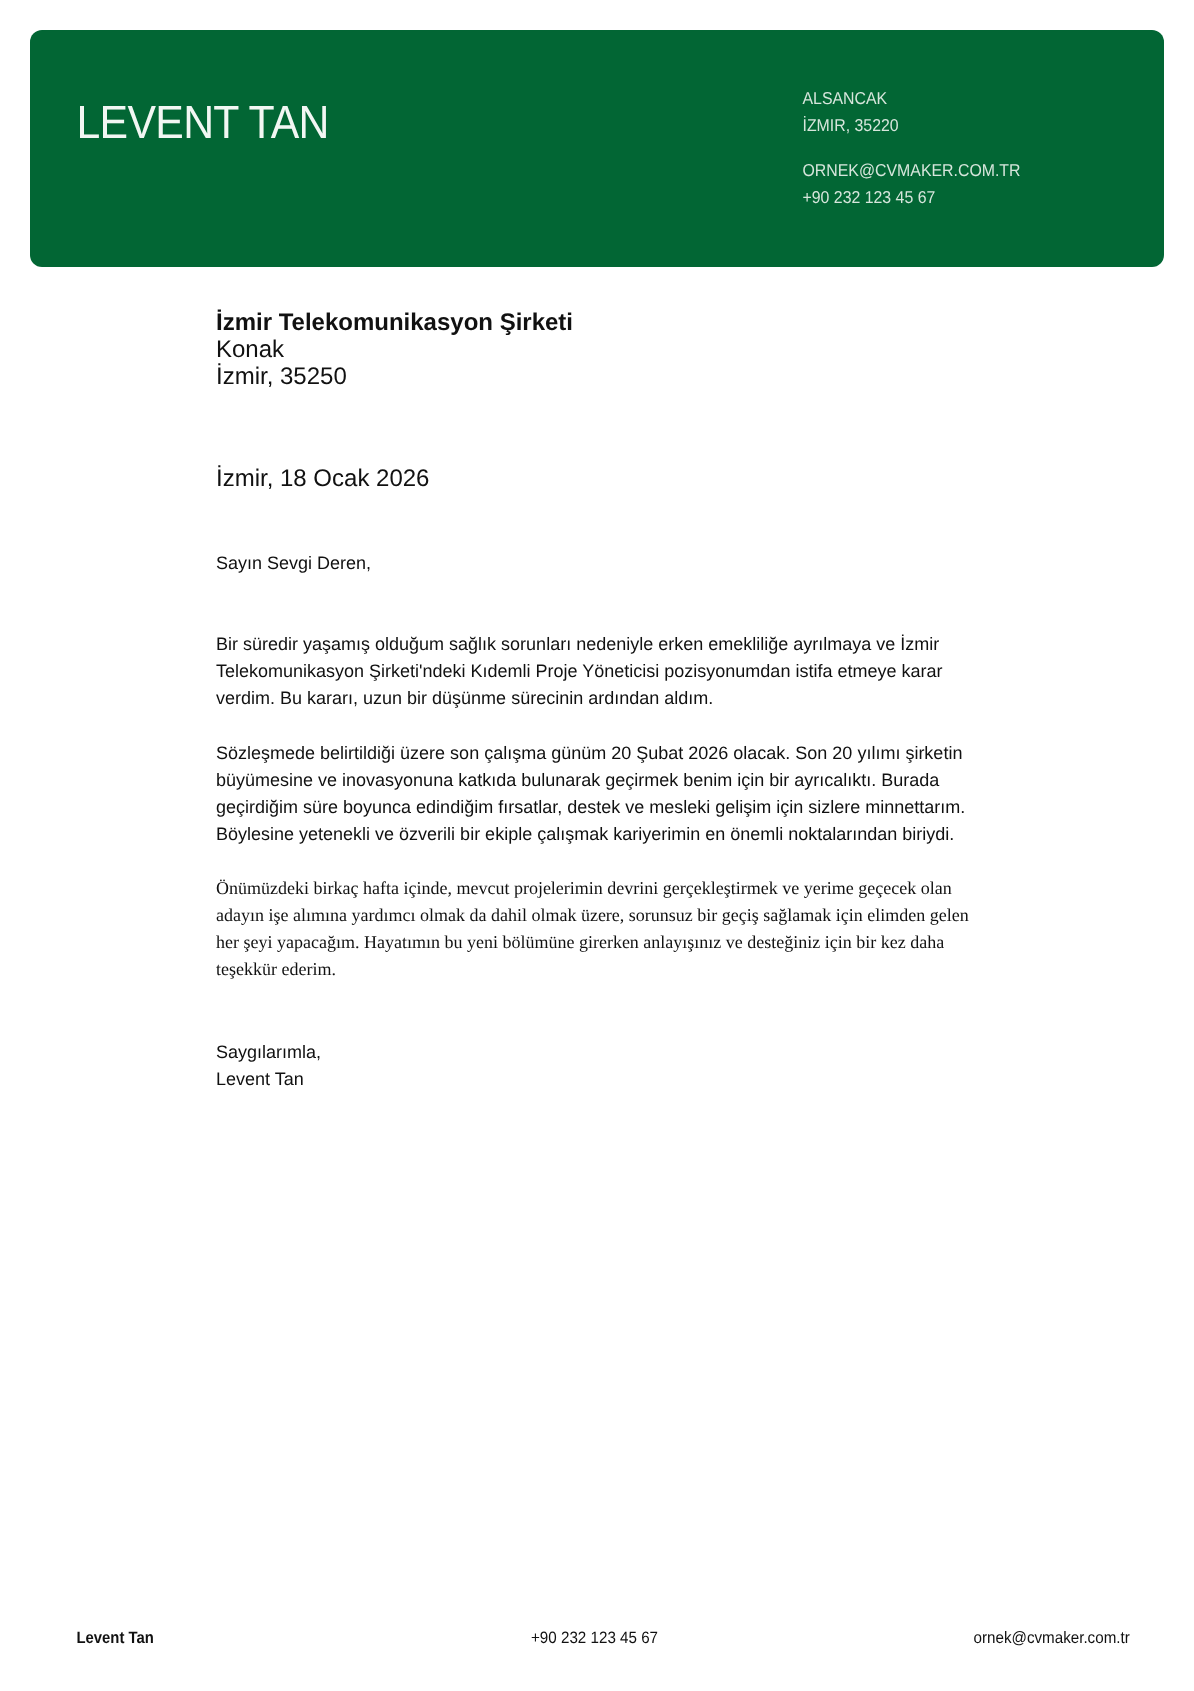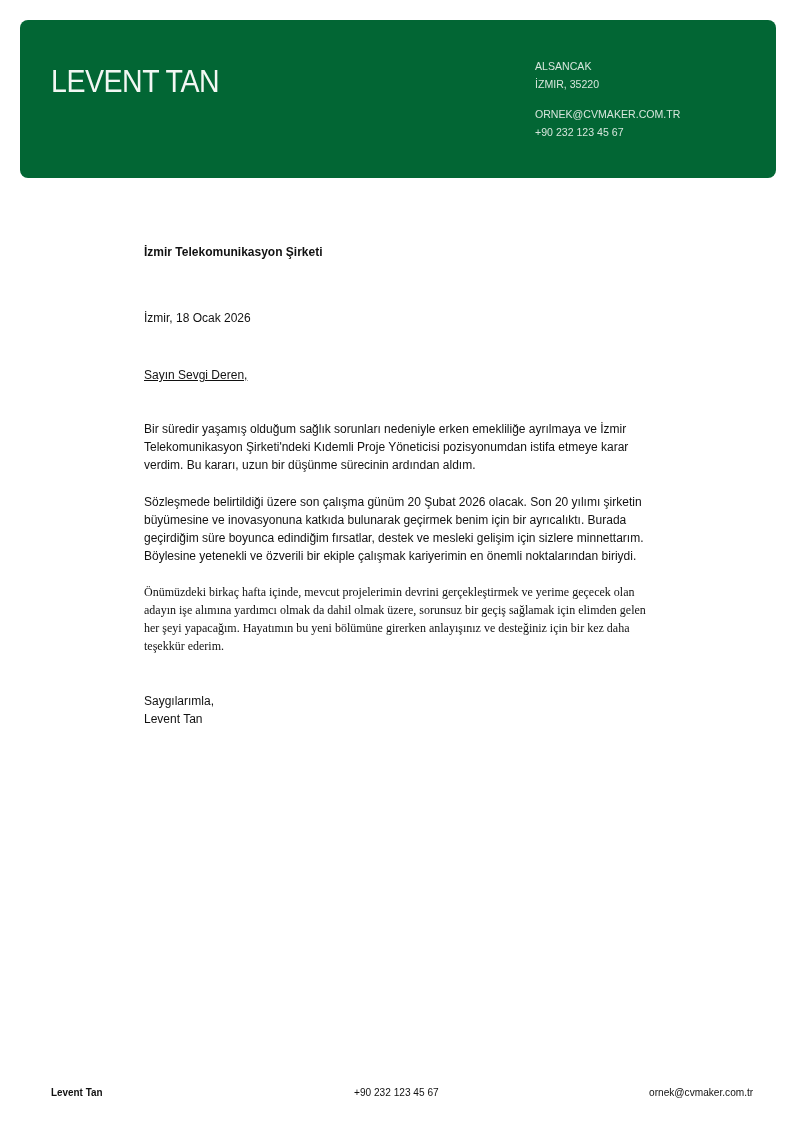--- a/index.html
+++ b/index.html
@@ -5,24 +5,24 @@
     html, body { margin: 0; padding: 0; background: #ffffff; }
     body { width: 796px; height: 1127px; position: relative; overflow: hidden;
            font-family: "Liberation Sans", "DejaVu Sans", sans-serif; color: #111; }
     .header { position: absolute; left: 20px; top: 20px; width: 756px; height: 158px;
               background: #026634; border-radius: 8px; }
     .name { position: absolute; left: 31px; top: 44px; font-size: 31px; color: #f2f7f3;
             font-weight: normal; letter-spacing: -0.5px; transform: scaleX(0.92); transform-origin: left top; }
     .contact { position: absolute; left: 515px; top: 37px; color: #d7e6dc; font-size: 11.5px;
                line-height: 18px; transform: scaleX(0.92); transform-origin: left top; }
     .contact .gap { height: 12px; }
-    .body { position: absolute; left: 144px; top: 207px; width: 520px; font-size: 12px; line-height: 18px; margin-top: 36px; }
+    .body { position: absolute; left: 144px; top: 207px; width: 520px; font-size: 16px; line-height: 18px; }
     .recipient .company { font-weight: bold; }
-    .date { position: absolute; left: 144px; top: 311px; font-size: 12px; }
-    .salutation { position: absolute; left: 144px; top: 368px; font-size: 12px; text-decoration: underline; }
+    .date { position: absolute; left: 144px; top: 311px; font-size: 16px; }
+    .salutation { position: absolute; left: 144px; top: 368px; font-size: 12px; }
     .para { position: absolute; left: 144px; width: 520px; font-size: 12px; line-height: 18px; }
     .footer { position: absolute; top: 1086px; left: 0; width: 796px; font-size: 11px; }
     .footer .f-name { position: absolute; left: 51px; font-weight: bold; transform: scaleX(0.9); transform-origin: left top; }
     .footer .f-phone { position: absolute; left: 354px; transform: scaleX(0.92); transform-origin: left top; }
     .footer .f-email { position: absolute; left: 649px; transform: scaleX(0.92); transform-origin: left top; }
   </style>
 </head>
 <body>
 
 <div class="header">
@@ -31,20 +31,22 @@
     <div>ALSANCAK</div>
     <div>İZMIR, 35220</div>
     <div class="gap"></div>
     <div>ORNEK@CVMAKER.COM.TR</div>
     <div>+90 232 123 45 67</div>
   </div>
 </div>
 
 <div class="body recipient">
   <div class="company">İzmir Telekomunikasyon Şirketi</div>
+  <div>Konak</div>
+  <div>İzmir, 35250</div>
 </div>
 
 <div class="date">İzmir, 18 Ocak 2026</div>
 
 <div class="salutation">Sayın Sevgi Deren,</div>
 
 <div class="para" style="top:420px;">Bir süredir yaşamış olduğum sağlık sorunları nedeniyle erken emekliliğe ayrılmaya ve İzmir Telekomunikasyon Şirketi'ndeki Kıdemli Proje Yöneticisi pozisyonumdan istifa etmeye karar verdim. Bu kararı, uzun bir düşünme sürecinin ardından aldım.</div>
 <div class="para" style="top:493px;">Sözleşmede belirtildiği üzere son çalışma günüm 20 Şubat 2026 olacak. Son 20 yılımı şirketin büyümesine ve inovasyonuna katkıda bulunarak geçirmek benim için bir ayrıcalıktı. Burada geçirdiğim süre boyunca edindiğim fırsatlar, destek ve mesleki gelişim için sizlere minnettarım. Böylesine yetenekli ve özverili bir ekiple çalışmak kariyerimin en önemli noktalarından biriydi.</div>
 <div class="para" style="top:583px;font-family:Liberation Serif, serif;">Önümüzdeki birkaç hafta içinde, mevcut projelerimin devrini gerçekleştirmek ve yerime geçecek olan adayın işe alımına yardımcı olmak da dahil olmak üzere, sorunsuz bir geçiş sağlamak için elimden gelen her şeyi yapacağım. Hayatımın bu yeni bölümüne girerken anlayışınız ve desteğiniz için bir kez daha teşekkür ederim.</div>
 

